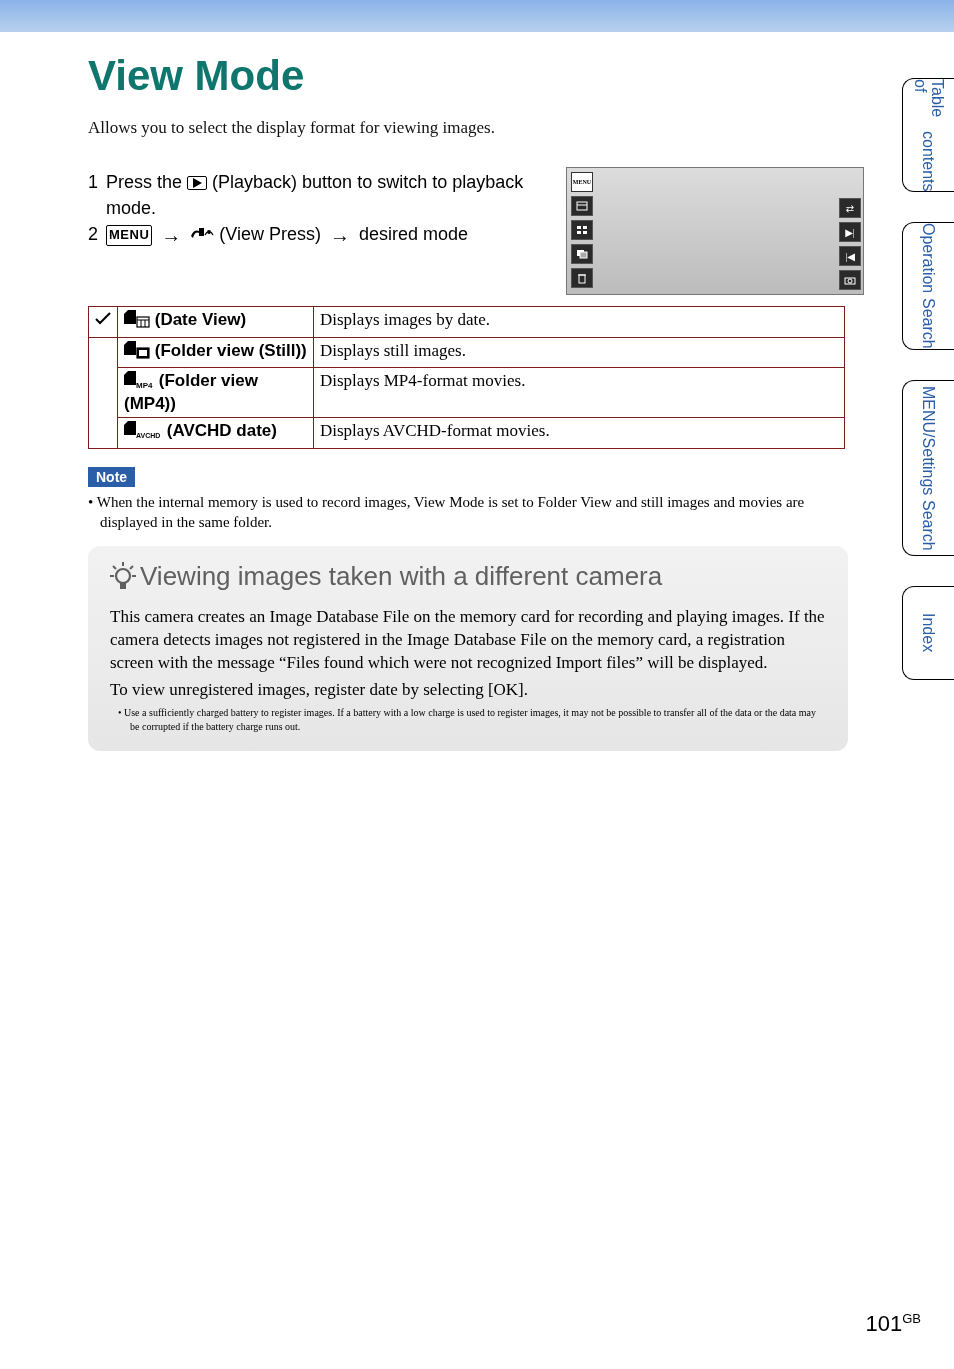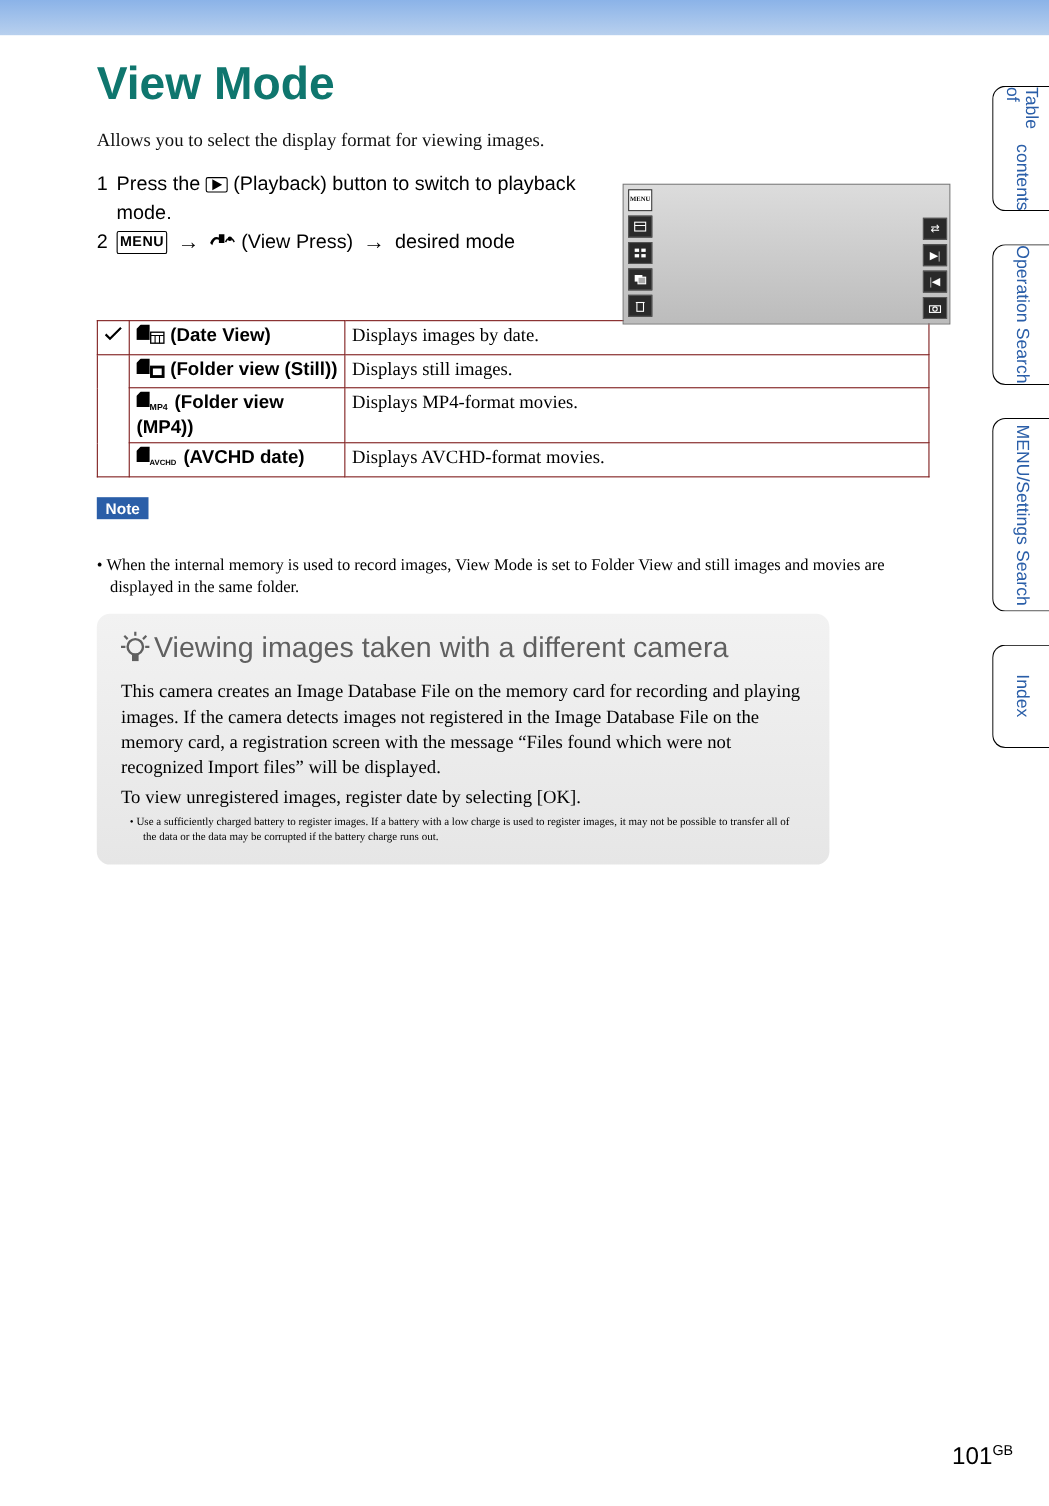--- a/index.html
+++ b/index.html
@@ -23,21 +23,21 @@
 h1 {
   color: #0f766e;
   font-family: Arial, Helvetica, sans-serif;
   font-weight: bold;
   font-size: 42px;
   margin-bottom: 18px;
 }
 .intro {
   font-size: 17px;
   color: #111;
-  margin-bottom: 16px;
+  margin-bottom: 31px;
 }
 .steps {
   font-family: Arial, Helvetica, sans-serif;
   font-size: 18px;
   color: #000;
   line-height: 1.45;
   width: 460px;
 }
 .step-row { display: flex; }
 .step-num { width: 18px; }
@@ -129,24 +129,23 @@
   margin-bottom: 5px;
 }
 .note-bullet {
   font-size: 15px;
   color: #000;
   line-height: 1.35;
   width: 740px;
   padding-left: 12px;
   text-indent: -12px;
   margin-bottom: 14px;
-  margin-top: 27px;
 }
 .tip-box {
-  width: 666px;
+  width: 760px;
   background: linear-gradient(to bottom, #f2f2f2, #e6e6e6);
   border-radius: 12px;
   padding: 15px 22px 18px 22px;
   position: relative;
 }
 .tip-title {
   font-family: Arial, sans-serif;
   color: #606060;
   font-size: 26px;
   margin-bottom: 14px;

